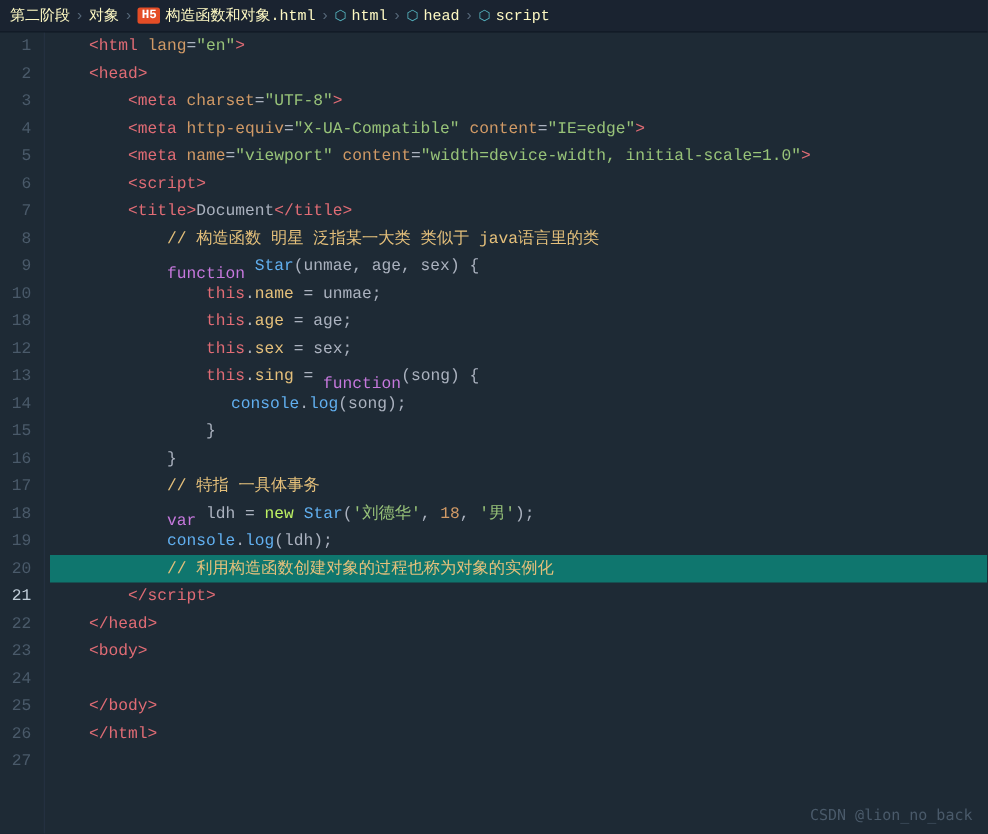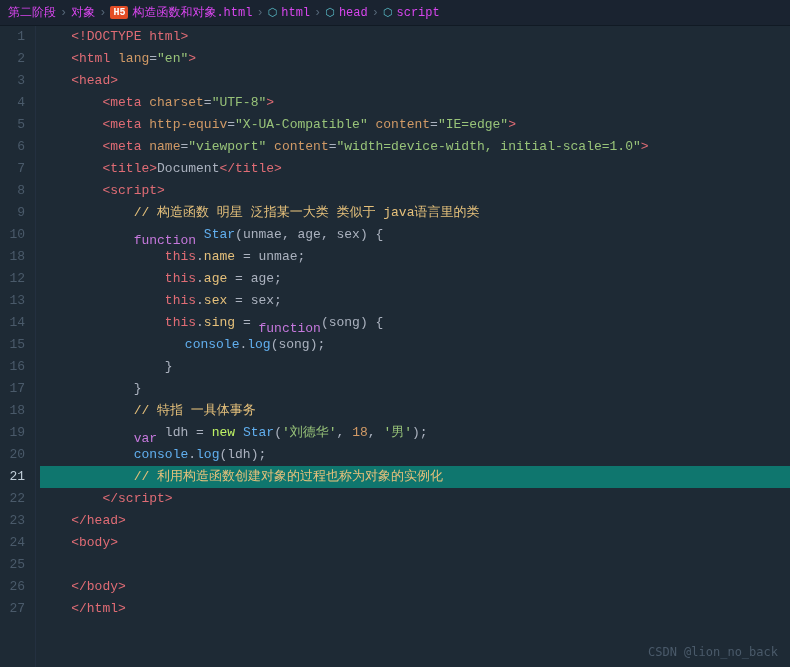--- a/index.html
+++ b/index.html
@@ -18,21 +18,21 @@
       background-color: #1a2330;
       padding: 4px 8px;
       display: flex;
       align-items: center;
       gap: 4px;
       height: 26px;
       border-bottom: 1px solid #111a24;
       font-size: 12px;
       color: #8899aa;
     }
-    .breadcrumb-bar span { color: #d946ef; }
+    .breadcrumb-bar span { color: #fef9c3; }
     .breadcrumb-bar .sep { color: #556677; }
     .breadcrumb-bar .html5-icon {
       display: inline-block;
       background: #e44d26;
       color: white;
       font-size: 10px;
       font-weight: bold;
       padding: 1px 3px;
       border-radius: 2px;
     }
@@ -161,23 +161,20 @@
     <div class="line-num">22</div>
     <div class="line-num">23</div>
     <div class="line-num">24</div>
     <div class="line-num">25</div>
     <div class="line-num">26</div>
     <div class="line-num">27</div>
   </div>
 
   <div class="code-lines">
 
-    <div class="code-line">
-      <span class="c-plain">    </span><span class="c-tag">&lt;!DOCTYPE html&gt;</span>
-    </div>
 
     <div class="code-line">
       <span class="c-plain">    </span><span class="c-tag">&lt;html </span><span class="c-attr">lang</span><span class="c-plain">=</span><span class="c-str">"en"</span><span class="c-tag">&gt;</span>
     </div>
 
     <div class="code-line">
       <span class="c-plain">    </span><span class="c-tag">&lt;head&gt;</span>
     </div>
 
     <div class="code-line">
@@ -186,25 +183,25 @@
 
     <div class="code-line">
       <span class="c-plain">        </span><span class="c-tag">&lt;meta </span><span class="c-attr">http-equiv</span><span class="c-plain">=</span><span class="c-str">"X-UA-Compatible"</span><span class="c-plain"> </span><span class="c-attr">content</span><span class="c-plain">=</span><span class="c-str">"IE=edge"</span><span class="c-tag">&gt;</span>
     </div>
 
     <div class="code-line">
       <span class="c-plain">        </span><span class="c-tag">&lt;meta </span><span class="c-attr">name</span><span class="c-plain">=</span><span class="c-str">"viewport"</span><span class="c-plain"> </span><span class="c-attr">content</span><span class="c-plain">=</span><span class="c-str">"width=device-width, initial-scale=1.0"</span><span class="c-tag">&gt;</span>
     </div>
 
     <div class="code-line">
+      <span class="c-plain">        </span><span class="c-tag">&lt;script&gt;</span>
+    </div>
+
+    <div class="code-line">
       <span class="c-plain">        </span><span class="c-tag">&lt;title&gt;</span><span class="c-plain">Document</span><span class="c-tag">&lt;/title&gt;</span>
-    </div>
-
-    <div class="code-line">
-      <span class="c-plain">        </span><span class="c-tag">&lt;script&gt;</span>
     </div>
 
     <div class="code-line">
       <span class="c-plain">            </span><span class="c-comment">// 构造函数 明星 泛指某一大类 类似于 java语言里的类</span>
     </div>
 
     <div class="code-line">
       <span class="c-plain">            </span><span class="c-kw">function </span><span class="c-fn">Star</span><span class="c-punct">(</span><span class="c-plain">unmae, age, sex</span><span class="c-punct">)</span><span class="c-plain"> {</span>
     </div>
 

